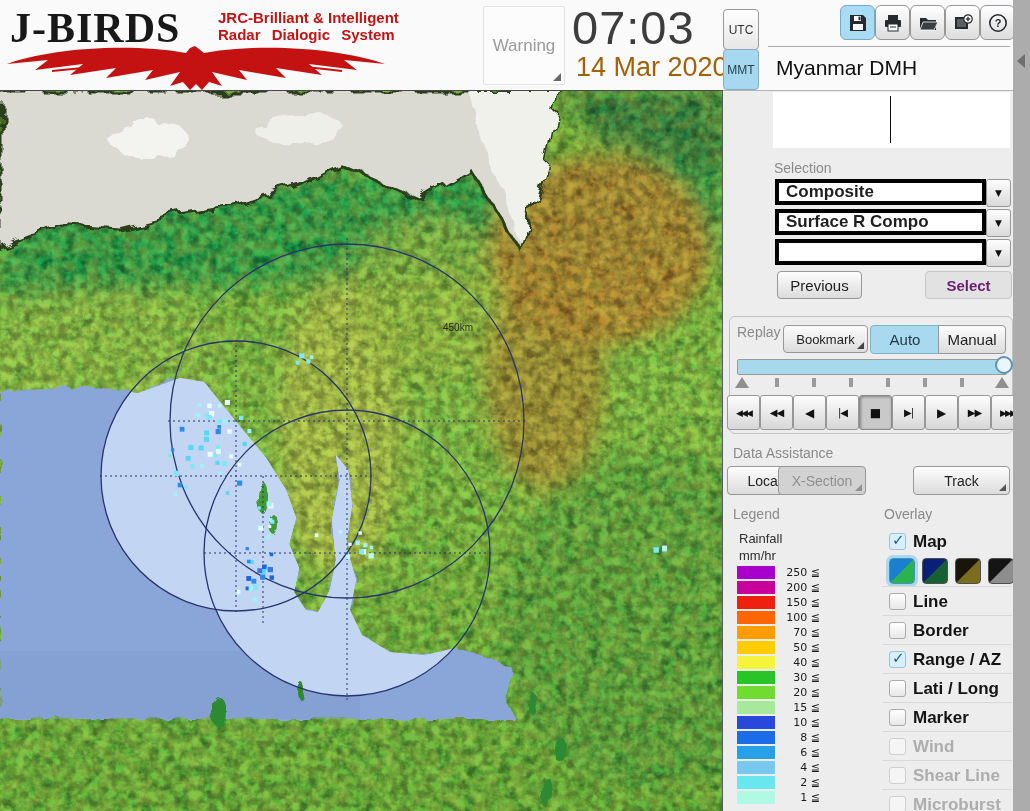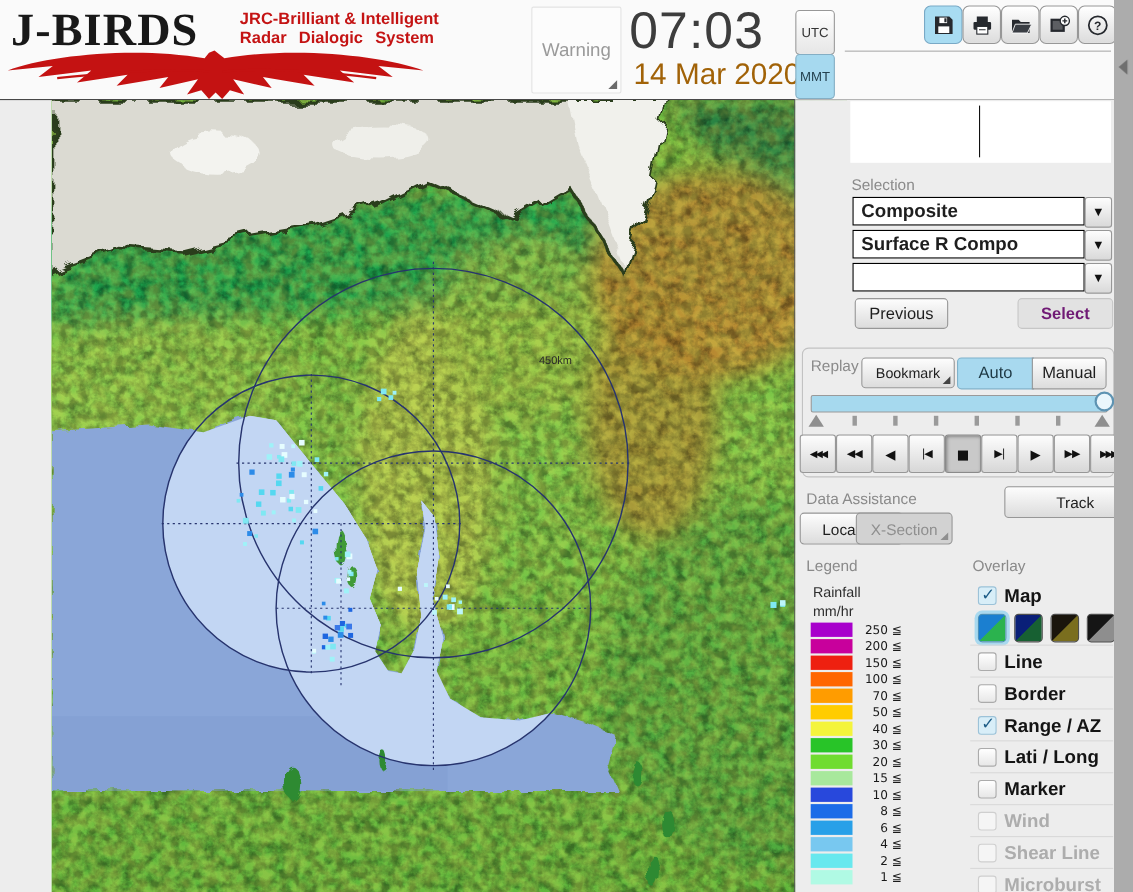--- a/index.html
+++ b/index.html
@@ -39,21 +39,21 @@
   #right-strip{left:1013px;top:0;width:17px;height:811px;background:#ACACAC;}
   #collapse-arrow{left:1017px;top:54px;width:0;height:0;border-top:7px solid transparent;
                   border-bottom:7px solid transparent;border-right:8px solid #6F6F6F;}
 
   
   #panel{left:723px;top:91px;width:290px;height:720px;background:#EDEDED;}
   #station-box{left:773px;top:92px;width:237px;height:56px;background:#FFFFFF;}
   #station-cursor{left:890px;top:96px;width:1px;height:47px;background:#111;}
   .panel-label{color:#8A8A8A;font-size:14px;}
   #selection-label{left:774px;top:160px;}
-  .dd-field{left:775px;width:211px;height:26px;background:#FFF;border:1px solid #000000;
+  .dd-field{left:775px;width:211px;height:26px;background:#FFF;border:4px solid #000000;
             font-size:17px;font-weight:700;color:#1E1E1E;display:flex;align-items:center;padding-left:7px;box-sizing:border-box;}
   .dd-btn{left:986px;width:23px;height:26px;border:1px solid #979797;border-radius:3px;
           background:linear-gradient(#FDFDFD,#D9D9D9);display:flex;align-items:center;justify-content:center;
           font-size:9px;color:#111;}
   .btn{border:1px solid #979797;border-radius:4px;background:linear-gradient(#FDFDFD,#DCDCDC);
        color:#1E1E1E;display:flex;align-items:center;justify-content:center;}
   #previous-btn{left:777px;top:271px;width:83px;height:26px;font-size:15px;}
   #select-btn{left:925px;top:271px;width:85px;height:26px;font-size:15px;color:#701a75;
               background:#E2E2E2;border-color:#C6C6C6;font-weight:bold;}
 
@@ -76,21 +76,21 @@
           background:linear-gradient(#FDFDFD,#D7D7D7);display:flex;align-items:center;justify-content:center;
           color:#111;}
   .tp-btn.pressed{background:#C9C9C9;border-color:#8A8A8A;box-shadow:inset 1px 1px 3px rgba(0,0,0,.35);}
   .tp-g1{font-size:12px;} .tp-g2{font-size:10px;letter-spacing:-1px;} .tp-g3{font-size:9px;letter-spacing:-2px;}
 
   
   #da-label{left:733px;top:445px;}
   #location-btn{left:727px;top:466px;width:92px;height:27px;font-size:14px;position:absolute;}
   #xsection-btn{left:778px;top:466px;width:86px;height:27px;font-size:14px;position:absolute;
                 background:#D2D2D2;color:#8F8F8F;}
-  #track-btn{left:913px;top:442px;width:95px;height:27px;font-size:14px;position:absolute;padding-left:16px;}
+  #track-btn{left:913px;top:466px;width:95px;height:27px;font-size:14px;position:absolute;}
 
   
   #legend-label{left:733px;top:506px;}
   #legend-unit1{left:739px;top:531px;font-size:13px;color:#2E2E2E;}
   #legend-unit2{left:739px;top:548px;font-size:13px;color:#2E2E2E;}
   #legend-rows{left:737px;top:566px;width:100px;}
   .lg-row{position:absolute;left:0;width:100px;height:13px;}
   .lg-swatch{position:absolute;left:0;top:0;width:38px;height:13px;}
   .lg-label{position:absolute;left:40px;top:0;width:43px;text-align:right;font-size:11px;color:#1A1A1A;
             font-family:"DejaVu Sans",sans-serif;line-height:13px;}
@@ -106,21 +106,21 @@
   .cb.checked::after{content:"✓";font-family:"DejaVu Sans",sans-serif;position:absolute;left:2px;top:-3px;
       font-size:15px;font-weight:700;color:#1D5C86;}
   .cb.disabled{border-color:#CFCFCF;background:#F5F5F5;}
   .ov-label{margin-left:7px;font-size:17px;font-weight:600;color:#141414;white-space:nowrap;}
   .ov-row.disabled .ov-label{color:#ADADAD;}
   #style-row{position:absolute;left:0;width:130px;height:29px;}
   .style-swatch{position:absolute;top:2px;width:24px;height:24px;border:1px solid #4E4E4E;border-radius:4px;}
   .style-swatch.selected{box-shadow:0 0 0 3px #A8D9EF;border-color:#4A90B8;}
 
   
-  #map-area{left:0;top:91px;width:723px;height:720px;background:#6FBE40;margin-left:47px;}
+  #map-area{left:0;top:91px;width:723px;height:720px;background:#6FBE40;}
   #map-right-border{left:722px;top:90px;width:1px;height:721px;background:#5A5A5A;}
   
   #zoomctl{left:724px;top:95px;width:33px;}
   .zoom-btn{width:33px;height:33px;border:1px solid #8A8A8A;border-radius:4px;background:#F5F5F5;
             display:flex;align-items:center;justify-content:center;position:absolute;left:0;}
   #zoom-in-btn{top:0;} #zoom-out-btn{top:171px;}
   #zoom-track{position:absolute;left:0;top:33px;width:33px;height:138px;background:#E3E3E3;
               border:1px solid #9E9E9E;box-sizing:border-box;border-radius:2px;}
   #zoom-track-line{position:absolute;left:16px;top:8px;width:2px;height:108px;background:#9A9A9A;}
   #zoom-handle{position:absolute;left:1px;top:116px;width:29px;height:14px;background:linear-gradient(#FCFCFC,#D2D2D2);
@@ -405,20 +405,21 @@
         <line x1="15" y1="3.8" x2="15" y2="8.2" stroke="#26292E" stroke-width="1.3"></line>
       </svg>
     </div>
     <div class="tool-btn abs" style="left:980px;">
       <svg width="20" height="20" viewBox="0 0 20 20">
         <circle cx="10" cy="10" r="8.2" fill="none" stroke="#26292E" stroke-width="1.6"></circle>
         <text x="10" y="14.2" font-size="11" font-weight="bold" text-anchor="middle" fill="#26292E" font-family="Liberation Sans, sans-serif">?</text>
       </svg>
     </div>
     <div id="toolbar-sep" class="abs"></div>
+    <div id="panel-title" class="abs">Myanmar DMH</div>
   </div>
   <div id="panel-top-border" class="abs"></div>
 
   <div id="panel" class="abs"></div>
 
   <div id="station-box" class="abs">
     <div id="station-cursor" class="abs" style="left:117px;top:4px;"></div>
   </div>
 
   <div id="selection-label" class="abs panel-label">Selection</div>

